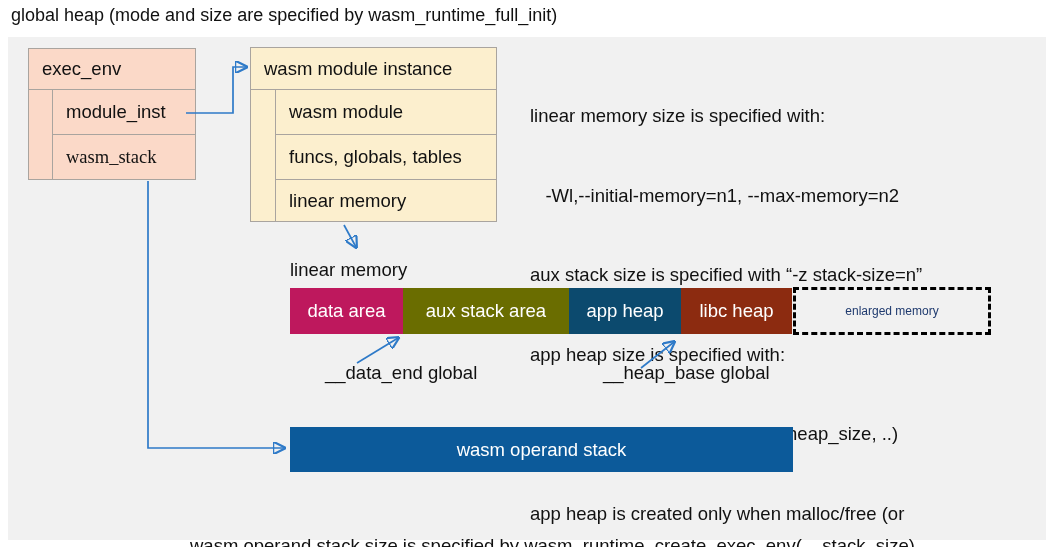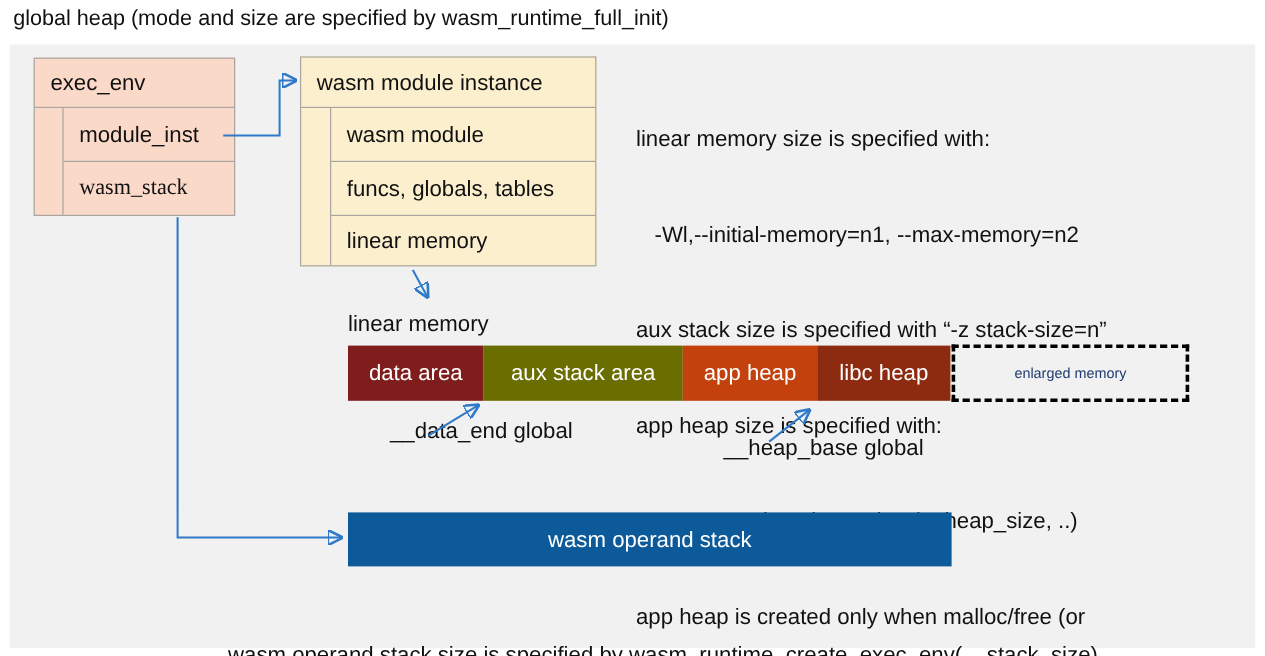--- a/index.html
+++ b/index.html
@@ -66,34 +66,34 @@
   
   .lm-label {
     position: absolute; left: 290px; top: 259px;
     font-size: 18.5px; color: #111;
   }
   .membar { position: absolute; left: 290px; top: 288px; height: 46px; display: flex; }
   .seg {
     display: flex; align-items: center; justify-content: center;
     color: #ffffff; font-size: 18.5px;
   }
-  .seg-data  { width: 113px; background: #7f1d1d; }
+  .seg-data  { width: 113px; background: #be185d; }
   .seg-aux   { width: 166px; background: #6a6d00; }
-  .seg-app   { width: 112px; background: #c2410c; }
+  .seg-app   { width: 112px; background: #0c4a6e; }
   .seg-libc  { width: 111px; background: #8c2b10; }
   .enlarged {
     position: absolute; left: 793px; top: 287px;
     width: 198px; height: 48px;
     border: 3px dashed #000000;
     display: flex; align-items: center; justify-content: center;
     font-size: 12px; color: #1f3a6e;
   }
   
   .lbl { position: absolute; font-size: 18.5px; color: #111; white-space: pre; }
-  #lbl-data-end  { left: 325px; top: 348px; text-align: right; }
+  #lbl-data-end  { left: 325px; top: 362px; text-align: right; }
   #lbl-heap-base { left: 603px; top: 362px; }
   #lbl-exported  { left: 298px; top: 389px; }
   
   .opstack {
     position: absolute; left: 290px; top: 427px;
     width: 503px; height: 45px;
     background: #0c5a9a;
     display: flex; align-items: center; justify-content: center;
     color: #ffffff; font-size: 18.5px;
   }

